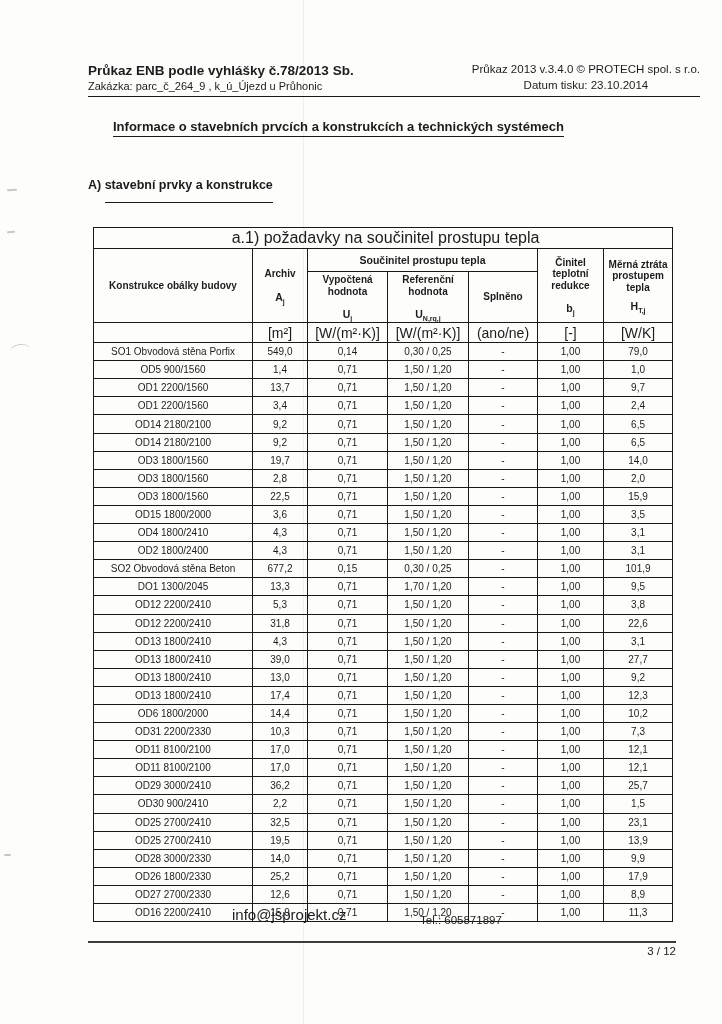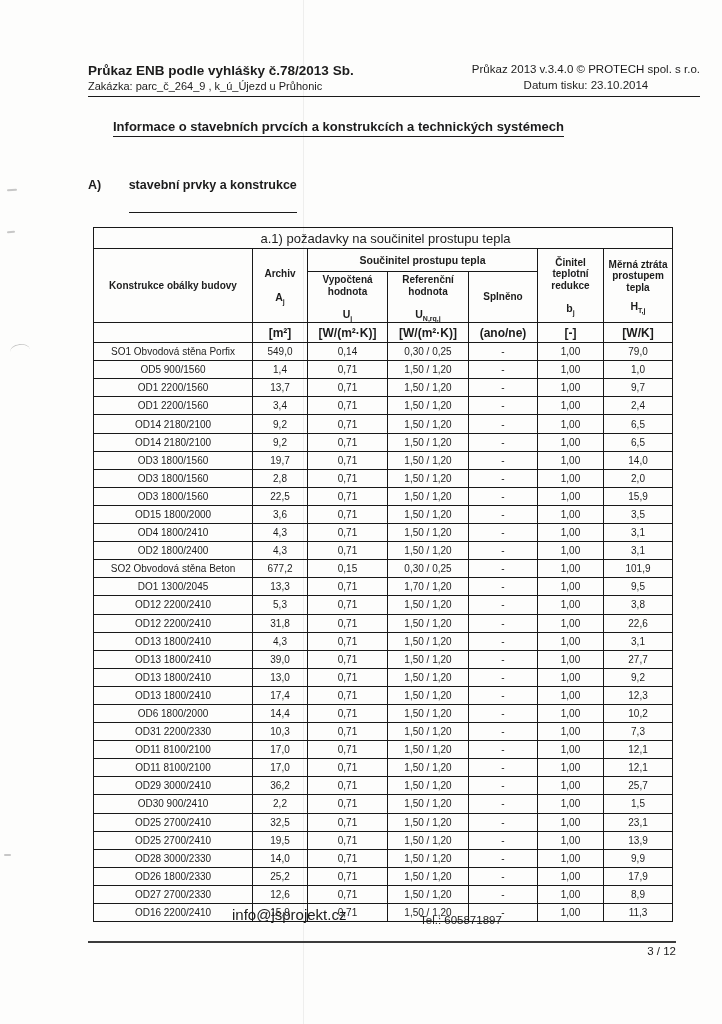--- a/index.html
+++ b/index.html
@@ -18,37 +18,37 @@
     display:flex;justify-content:space-between;align-items:flex-start;
     border-bottom:1.5px solid #1a1a1a;padding-bottom:1px;
   }
   .dh-left{line-height:15.5px;font-size:11px;}
   .dh-left .title{font-size:13.5px;font-weight:bold;line-height:17px;}
   .dh-right{text-align:center;line-height:15.5px;font-size:11.5px;}
   
   .sec-heading{position:absolute;left:88px;top:119px;font-size:13px;font-weight:bold;margin-left:25px;}
   .sec-heading span{border-bottom:1.8px solid #1a1a1a;padding-bottom:2px;}
   .sub-heading{position:absolute;left:88px;top:178px;font-size:12.5px;font-weight:bold;}
-  .sub-heading .u{border-bottom:1.8px solid #1a1a1a;padding-bottom:20px;margin-left:24px;}
+  .sub-heading .u{border-bottom:1.8px solid #1a1a1a;padding-bottom:10px;}
   
   .req-table{
     position:absolute;left:93px;top:227px;width:579px;
     border-collapse:collapse;table-layout:fixed;
     font-size:10px;color:#1c1c1c;
   }
   .req-table th,.req-table td{border:1px solid #191919;padding:0;vertical-align:middle;text-align:center;font-weight:normal;}
   .req-table{border:1.5px solid #111;}
-  .caption-cell{height:20px;text-align:left;font-weight:normal;font-size:13px;padding-left:5px !important;}
+  .caption-cell{height:20px;text-align:left;font-weight:normal;font-size:16px;padding-left:5px !important;}
   .group-cell{height:22px;font-weight:bold !important;font-size:10.5px;}
   .hcell{font-weight:bold !important;}
   .hl{font-weight:bold;font-size:10px;line-height:11.5px;padding:2px 3px;}
   .hsym{font-weight:bold;font-size:10.5px;margin-top:9px;}
   .hsym sub{font-size:7px;}
   .subhead-cell{height:48px;}
-  .units-row td{height:19px;font-weight:bold;font-size:12px;margin-top:44px;}
+  .units-row td{height:19px;font-weight:normal;font-size:14px;margin-top:44px;}
   .req-table tbody td{height:17.1px;font-size:10px;}
   
   .footer-rule{position:absolute;left:88px;top:941px;width:588px;height:2px;background:#3c3c3c;}
   .footer-email{position:absolute;left:232px;top:906px;font-size:15px;}
   .footer-phone{position:absolute;left:420px;top:914px;font-size:11.5px;}
   .footer-page{position:absolute;right:46px;top:945px;font-size:11.5px;}
 </style>
 </head>
 <body>
 

